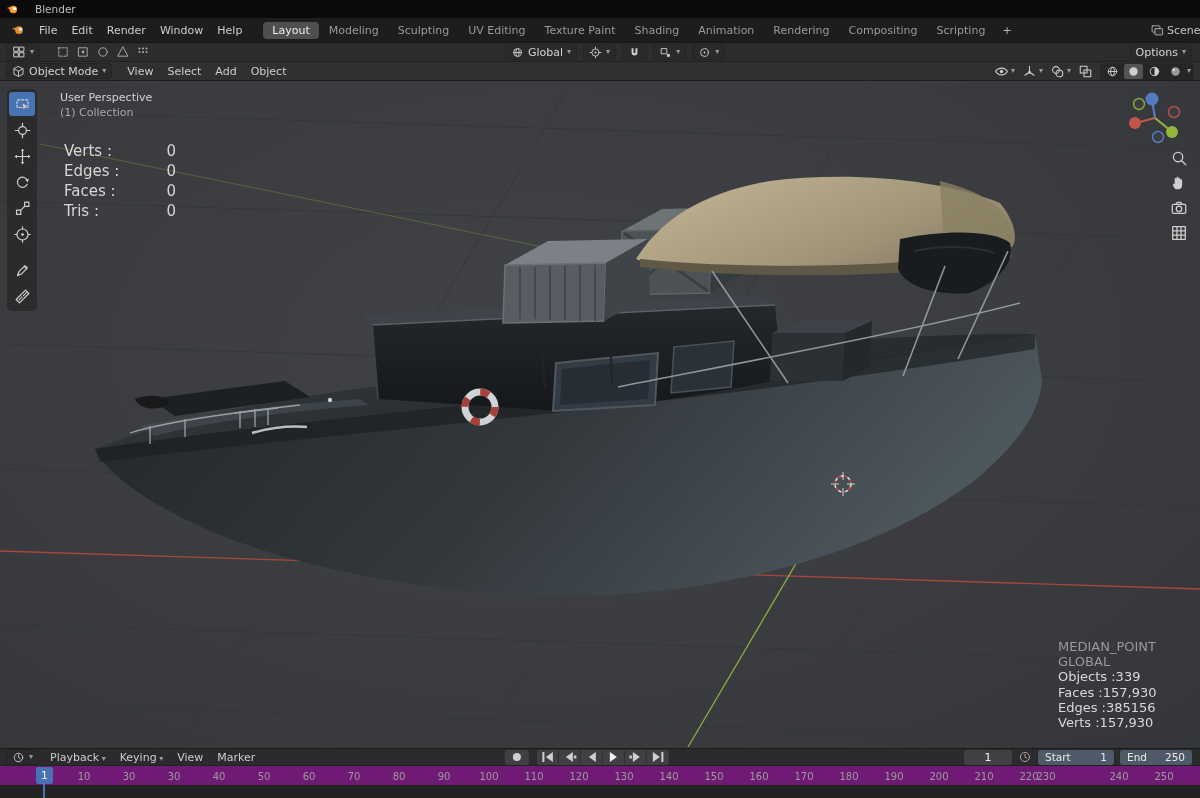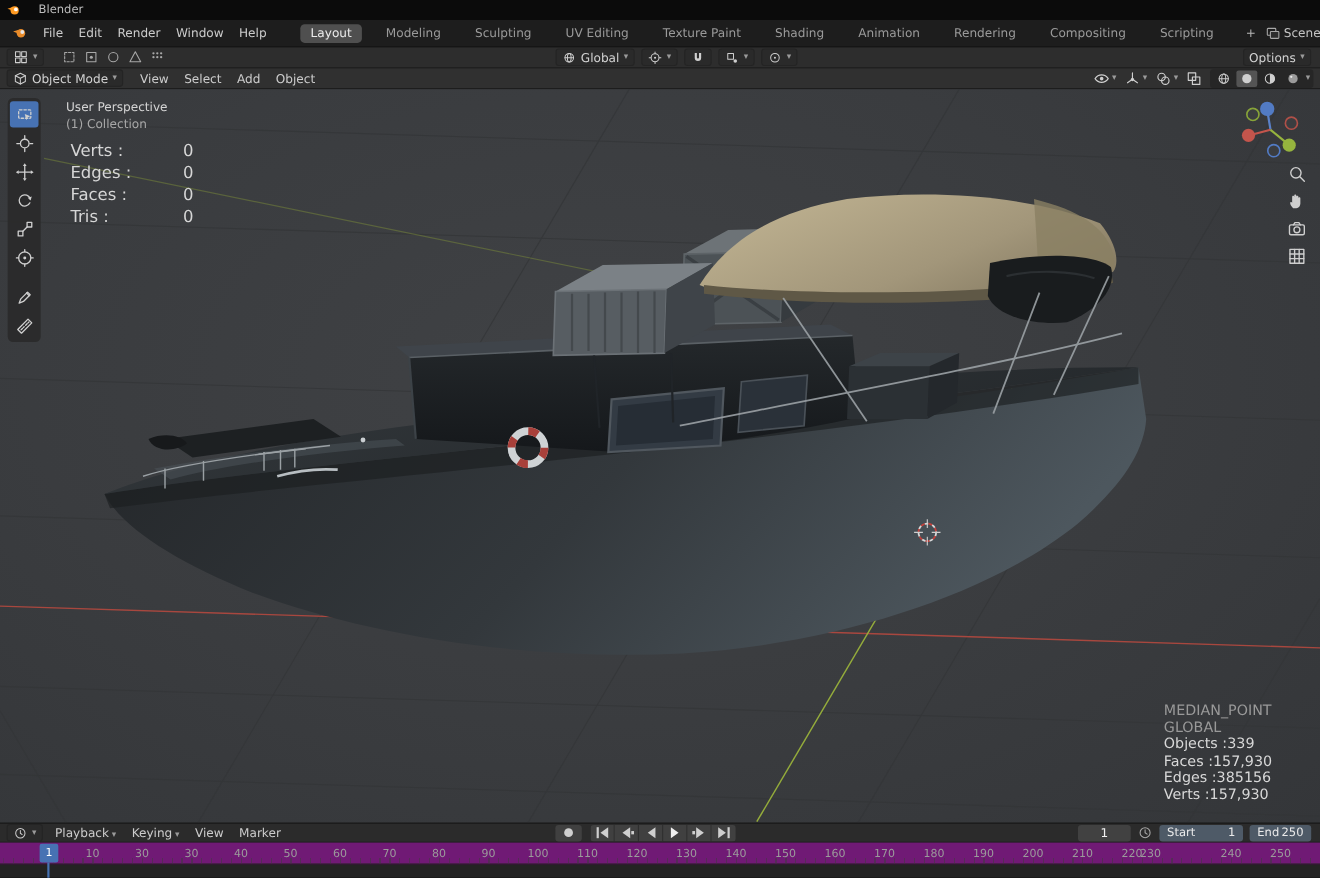--- a/index.html
+++ b/index.html
@@ -8,21 +8,21 @@
   .app { width:1200px; height:798px; display:flex; flex-direction:column; position:relative; }
 
   
   .titlebar { height:18px; background:#0b0b0b; display:flex; align-items:center; padding:0 6px; gap:16px; flex:none; }
   .titlebar .t-title { font-size:10.5px; color:#bdbdbd; }
 
   
   .topbar { height:21px; background:#1d1d1d; border-bottom:1px solid #141414; display:flex; align-items:center; padding:12px 4px; flex:none; }
   .menu-item { padding:0 7px; color:#cccccc; border-radius:3px; cursor:default; white-space:nowrap; }
   .menus { display:flex; align-items:center; }
-  .workspaces { display:flex; align-items:center; margin-left:24px; gap:13px; }
+  .workspaces { display:flex; align-items:center; margin-left:14px; gap:1px; }
   .ws-tab { padding:2px 9px; border-radius:4px; color:#9a9a9a; white-space:nowrap; }
   .ws-tab.active { background:#4f4f4f; color:#ececec; }
   .ws-add { padding:2px 7px; color:#b5b5b5; }
   .scene-selector { margin-left:auto; display:flex; align-items:center; gap:3px; width:52px; overflow:hidden; flex:none; margin-right:-6px; }
 
   
   .toolsettings { height:19px; background:#2d2d2d; border-bottom:1px solid #202020; display:flex; align-items:center; padding:0 6px; flex:none; position:relative; }
   .icon-strip { display:flex; align-items:center; gap:6px; margin-left:16px; }
   .ts-center { position:absolute; left:505px; display:flex; align-items:center; gap:6px; }
   .pill { display:flex; align-items:center; gap:4px; background:#2a2a2a; border:1px solid #242424; border-radius:3px; padding:0 5px; height:16px; color:#d2d2d2; }
@@ -38,21 +38,21 @@
   .shade-btn { display:flex; align-items:center; padding:1px 3px; border-radius:2px; }
   .shade-btn.active { background:#545454; }
 
   
   .viewport { height:667px; position:relative; flex:none;
     background:radial-gradient(ellipse at 45% 40%, #404245 0%, #3a3c3f 55%, #343639 100%); overflow:hidden; }
   .scene-svg { position:absolute; inset:0; }
   .vp-corner { position:absolute; left:60px; top:9px; line-height:15px; }
   .vp-corner .l1 { color:#d4d4d4; }
   .vp-corner .l2 { color:#a8a8a8; }
-  .stats { position:absolute; left:64px; top:46px; font-size:15px; color:#d6d6d6; }
+  .stats { position:absolute; left:64px; top:60px; font-size:15px; color:#d6d6d6; }
   .stat-row { display:flex; height:20px; align-items:center; }
   .stat-label { width:82px; }
   .stat-value { width:30px; text-align:right; }
 
   .lefttools { position:absolute; left:7px; top:8px; width:30px; background:rgba(42,42,42,.92); border-radius:5px; padding:3px 0; display:flex; flex-direction:column; align-items:center; gap:2px; }
   .tool-btn { width:26px; height:24px; display:flex; align-items:center; justify-content:center; border-radius:3px; }
   .tool-btn.active { background:var(--accent,#4772b3); }
   .tool-gap { height:8px; }
 
   .gizmo { position:absolute; top:8px; right:16px; }
@@ -65,21 +65,21 @@
   .tl-menus { display:flex; align-items:center; margin-left:4px; }
   .tl-center { position:absolute; left:50%; transform:translateX(-58%); display:flex; align-items:center; gap:8px; }
   .tbtn-group { display:flex; border-radius:3px; overflow:hidden; }
   .tbtn { width:22px; height:15px; background:#404040; border-right:1px solid #2f2f2f; display:flex; align-items:center; justify-content:center; }
   .tbtn:last-child { border-right:none; }
   .rec-btn { width:24px; height:15px; background:#404040; border-radius:3px; display:flex; align-items:center; justify-content:center; }
   .tl-right { position:absolute; right:8px; display:flex; align-items:center; gap:6px; }
   .frame-field { width:48px; height:15px; background:#414141; border-radius:3px; display:flex; align-items:center; justify-content:center; color:#f0f0f0; }
   .range-field { height:15px; background:#4e5a67; border-radius:3px; display:flex; align-items:center; justify-content:space-between; padding:0 7px; color:#eaeaea; font-size:10.5px; }
   .range-field.start { width:76px; }
-  .range-field.end { width:56px; }
+  .range-field.end { width:72px; }
 
   .tl-bottom { height:36px; position:relative; flex:none; }
   .ruler { height:20px; background:#701a75; position:relative; border-bottom:1px solid #202020; }
   .ruler::after { content:""; position:absolute; left:3px; right:0; bottom:0; height:5px;
     background:repeating-linear-gradient(90deg,#3d3d3d 0 1px,transparent 1px 9px); opacity:.55; }
   .tick { position:absolute; bottom:3px; transform:translateX(-50%); font-size:10px; color:#9b9b9b; }
   .below-ruler { height:16px; background:#232323; }
   .playhead { position:absolute; left:36px; top:1px; width:17px; height:17px; background:var(--accent,#4772b3); border-radius:2px; display:flex; align-items:center; justify-content:center; color:#fff; font-size:10px; z-index:3; }
   .playhead::after { content:""; position:absolute; left:7px; top:17px; width:2px; height:18px; background:var(--accent,#4772b3); }
 

